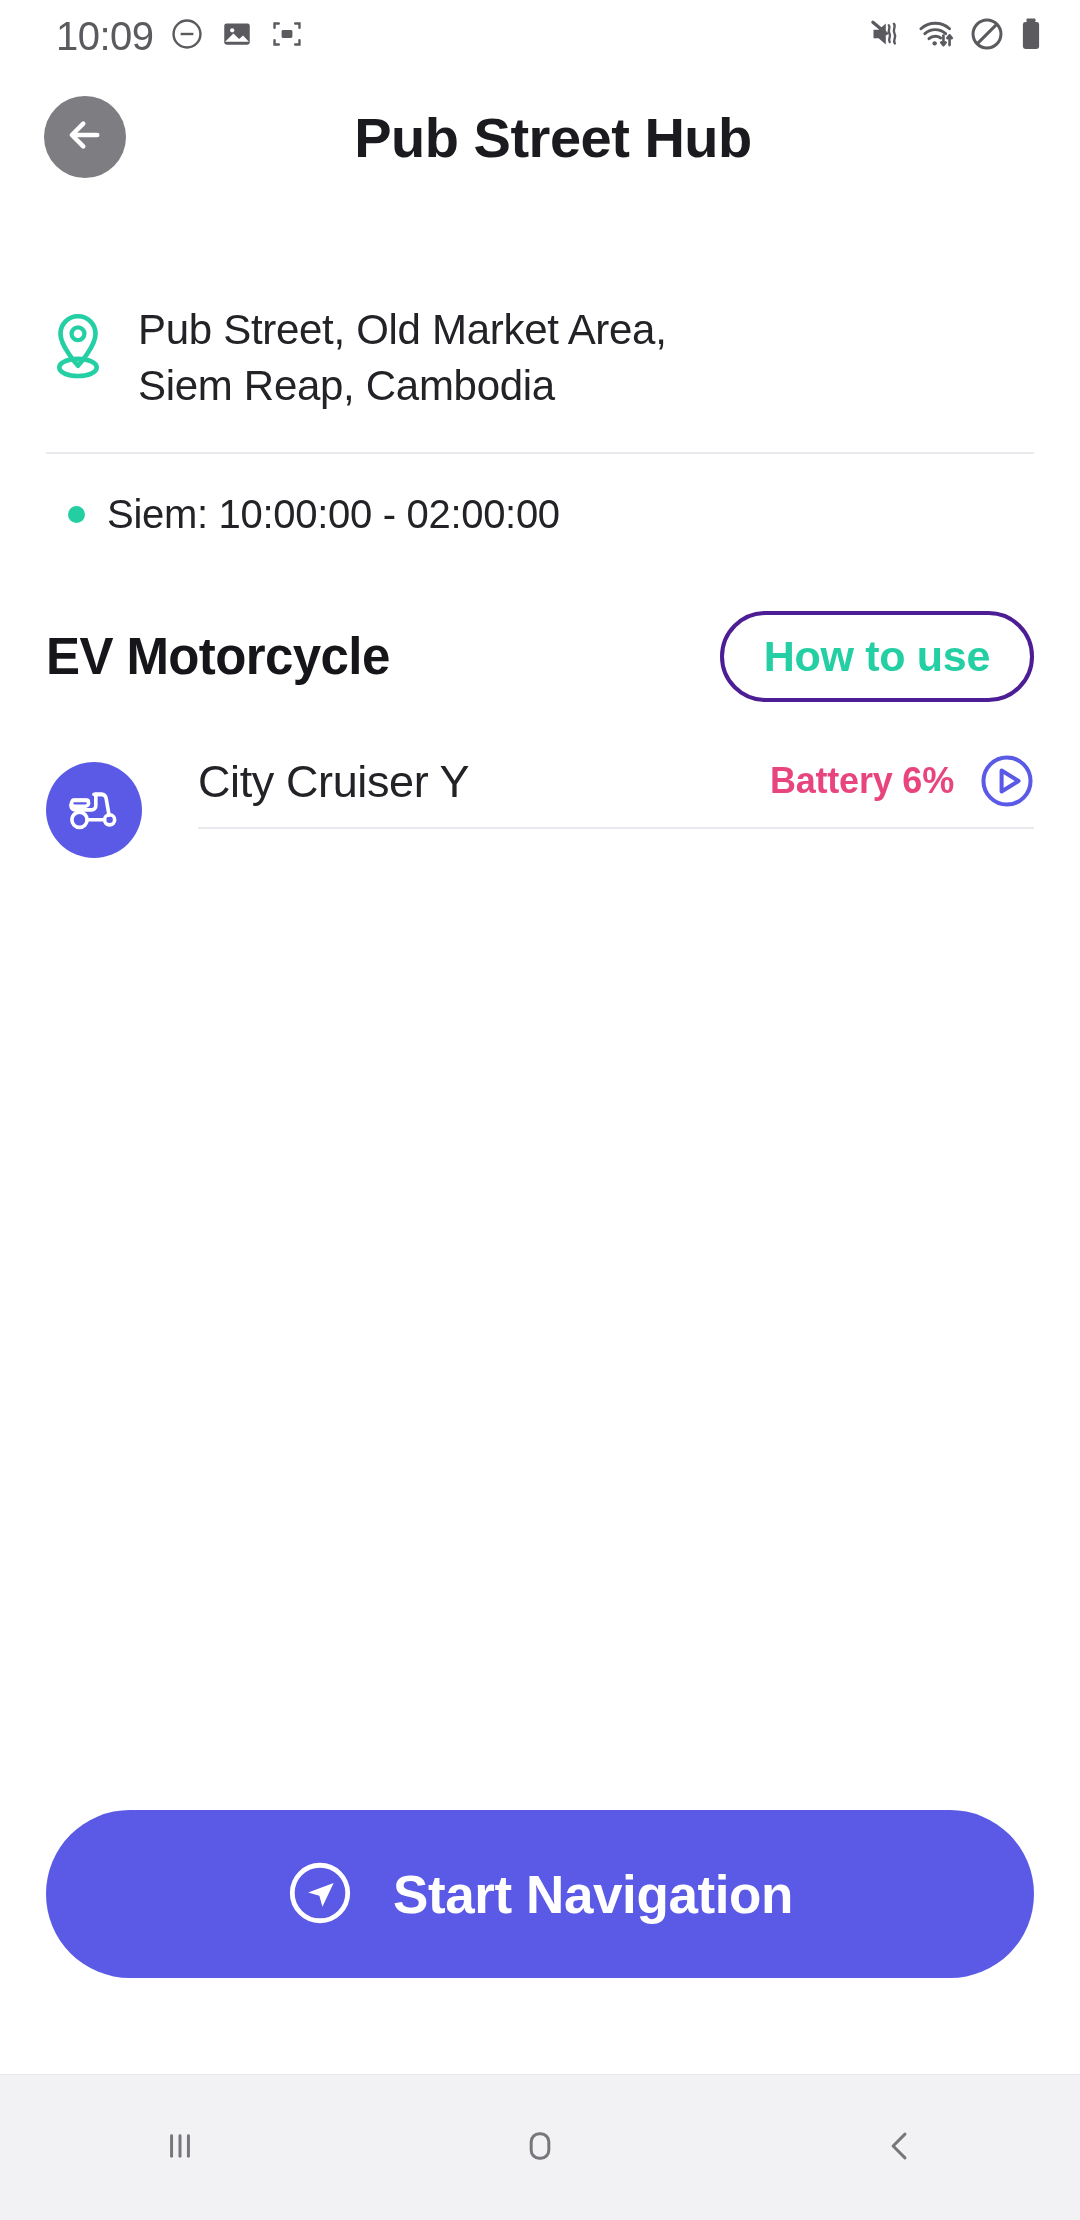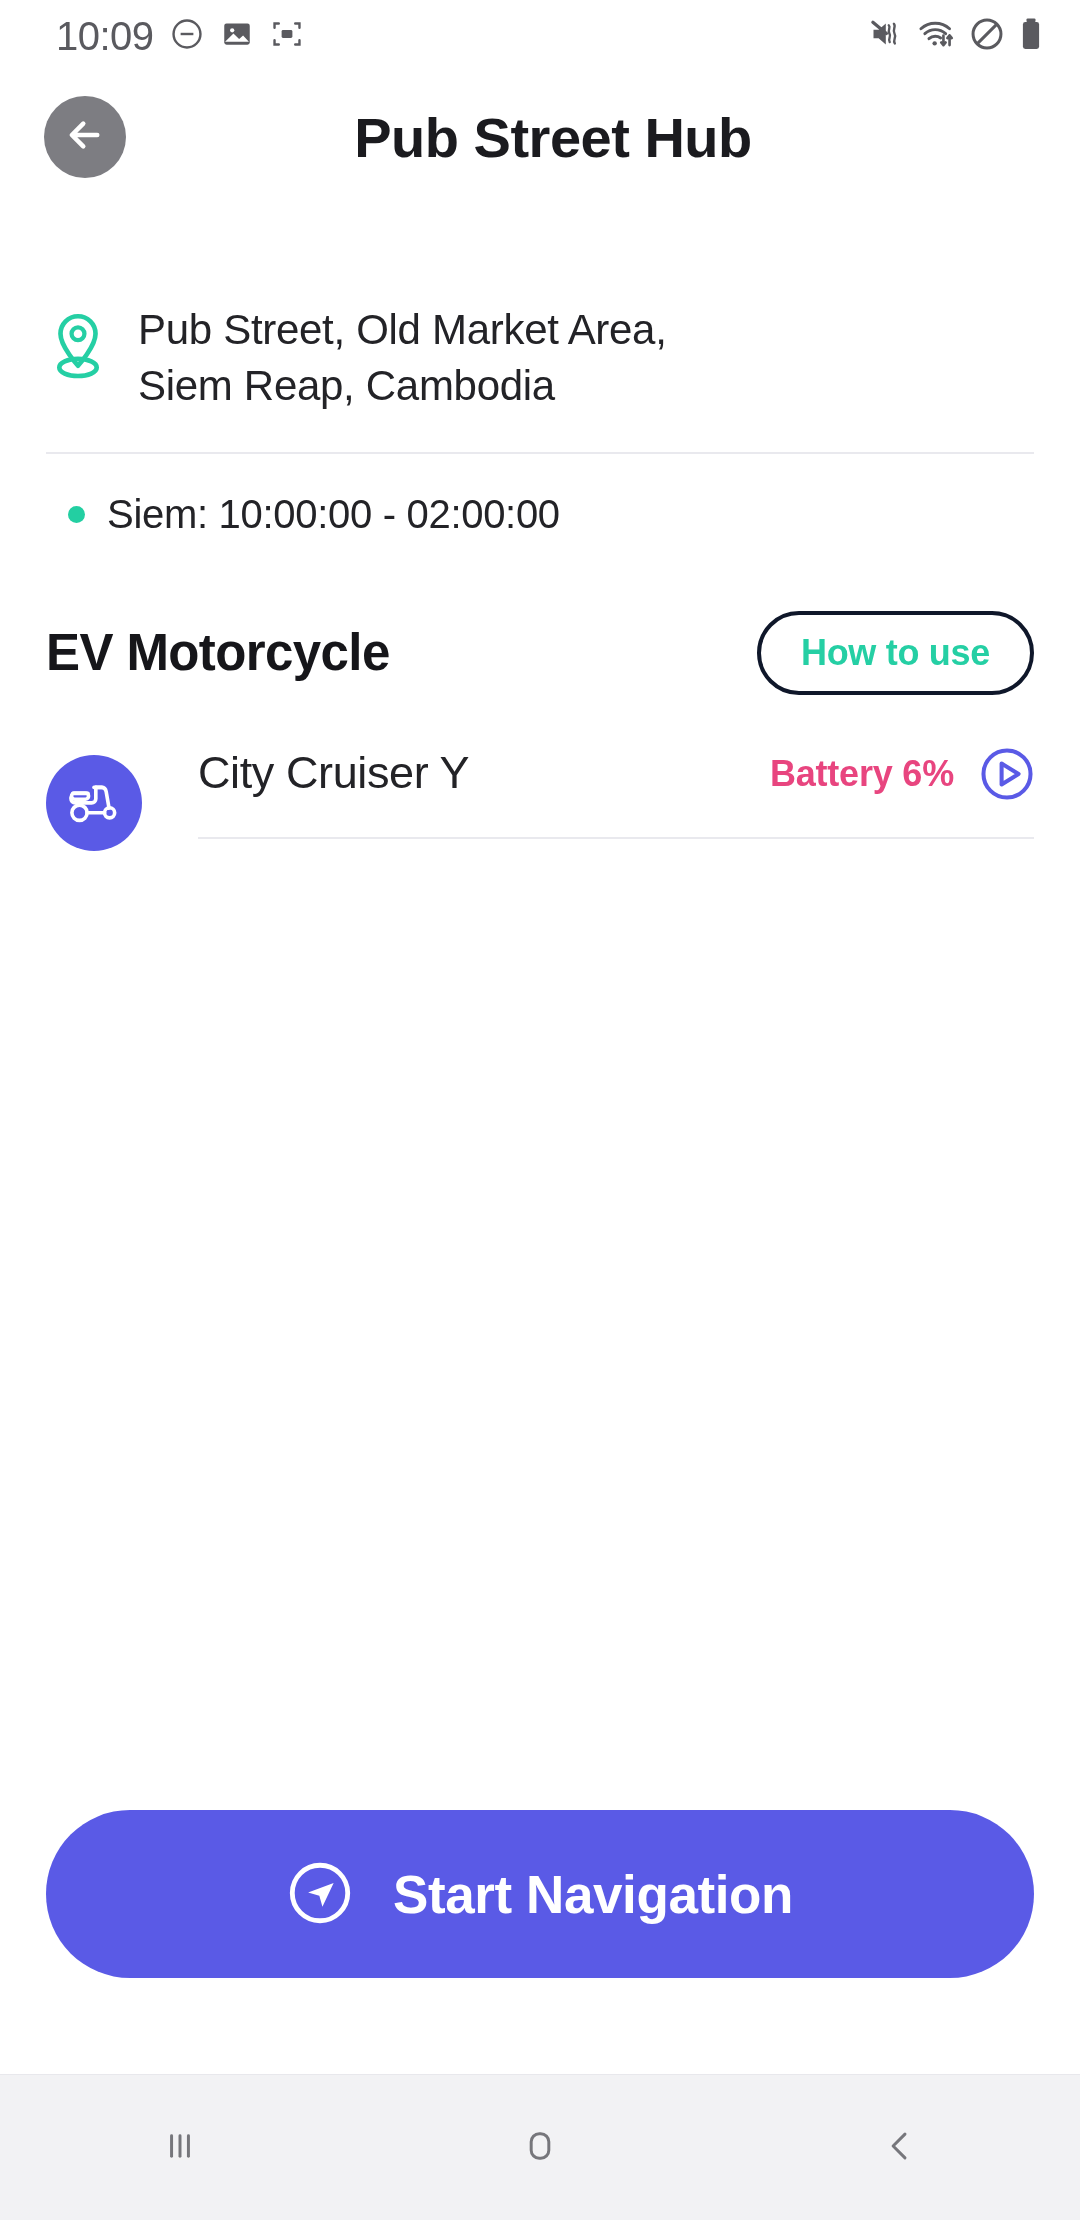--- a/index.html
+++ b/index.html
@@ -93,44 +93,44 @@
   }
 
   .section-head {
     display:flex; align-items:center; justify-content:space-between;
     padding-top:74px;
   }
   .section-title {
     font-size:51px; font-weight:bold; color:#16161a; letter-spacing:-0.6px;
   }
   .howto-btn {
-    border:4px solid #0f172a;
+    border:4px solid #4c1d95;
     border-radius:100px;
     padding:17px 40px;
     color:#25cfa4;
-    font-size:36px;
+    font-size:43px;
     font-weight:bold;
     background:transparent;
     letter-spacing:-0.3px;
     cursor:pointer;
     font-family:"Liberation Sans", sans-serif;
   }
 
   .vehicle-block { padding-top:52px; display:flex; align-items:flex-start; }
   .veh-avatar {
     width:96px; height:96px; border-radius:50%;
     background:#5a5ae6;
     display:flex; align-items:center; justify-content:center;
     flex:0 0 auto;
     margin-top:8px;
   }
   .veh-main { flex:1 1 auto; margin-left:56px; }
   .veh-row {
-    display:flex; align-items:flex-start;
-    padding-bottom:36px;
+    display:flex; align-items:flex-end;
+    padding-bottom:19px;
   }
   .veh-name {
     font-size:45px; color:#232327; letter-spacing:-0.4px;
   }
   .veh-right { margin-left:auto; display:flex; align-items:center; gap:26px; }
   .veh-battery {
     font-size:36px; font-weight:bold; color:#e8457f; letter-spacing:-0.2px;
   }
   .play-btn { cursor:pointer; display:flex; }
   .veh-divider { height:2px; background:#e9e9ee; }

